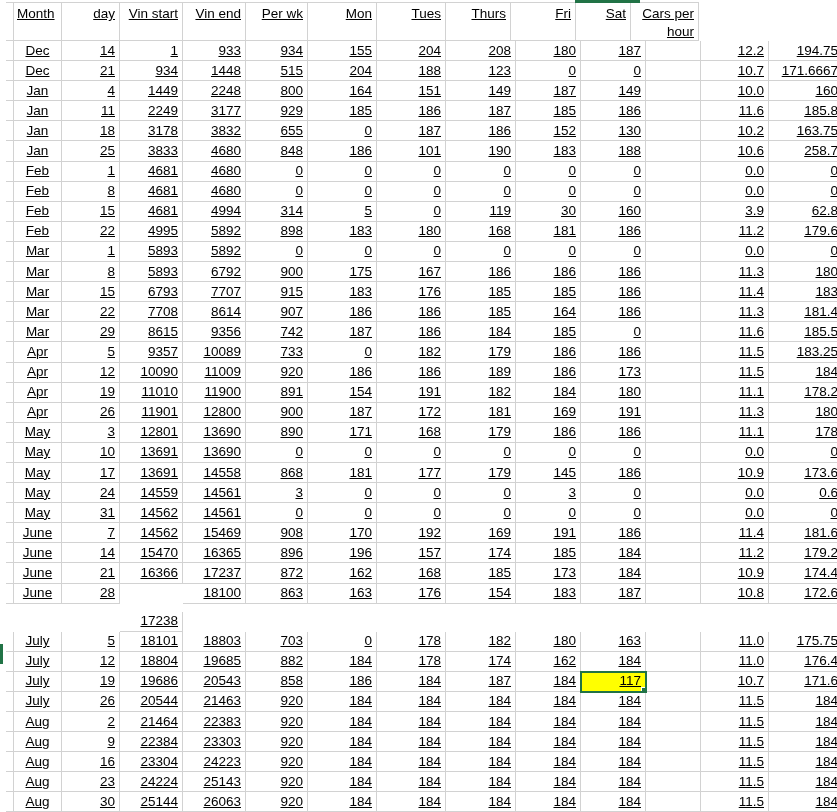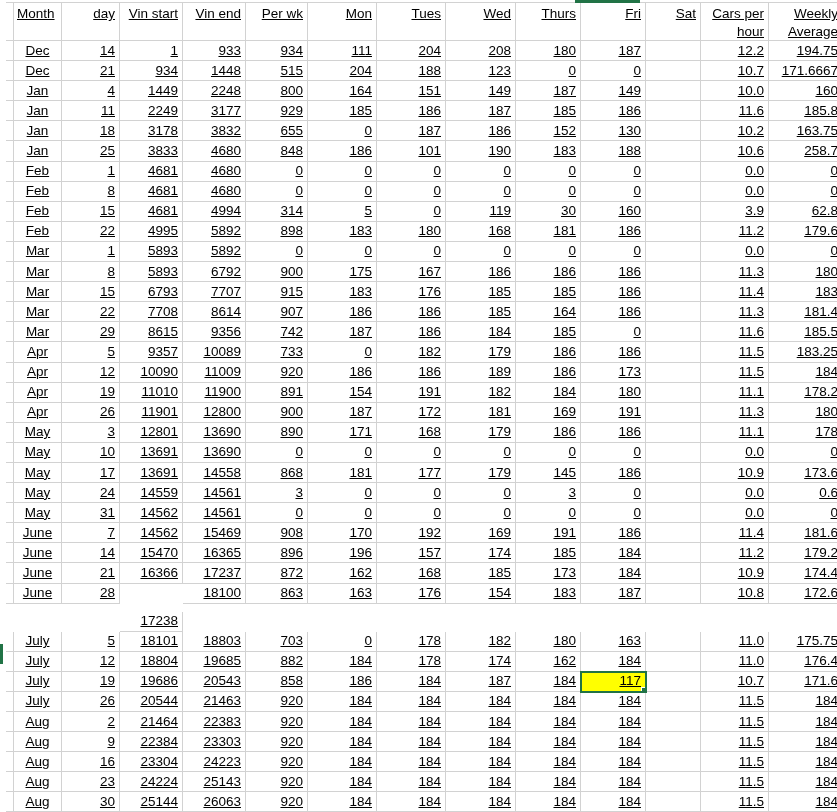--- a/index.html
+++ b/index.html
@@ -53,35 +53,33 @@
 <div id="sheet">
     <div class="row hrow">
       <div class="cell c-strip"></div>
       <div class="cell h-month" style="width: 48px;">Month</div>
       <div class="cell " style="width: 58px;">day</div>
       <div class="cell " style="width: 63px;">Vin start</div>
       <div class="cell " style="width: 63px;">Vin end</div>
       <div class="cell " style="width: 62px;">Per wk</div>
       <div class="cell " style="width: 69px;">Mon</div>
       <div class="cell " style="width: 69px;">Tues</div>
-      <div class="cell " style="width: 70px;">Wed</div>
       <div class="cell " style="width: 65px;">Thurs</div>
       <div class="cell " style="width: 65px;">Fri</div>
       <div class="cell " style="width: 55px;">Sat</div>
       <div class="cell " style="width: 68px;">Cars per hour</div>
-      <div class="cell " style="width: 74px;">Weekly Average</div>
     </div>
     <div class="row">
       <div class="cell c-strip"></div>
       <div class="cell c-month" style="width: 48px;">Dec</div>
       <div class="cell " style="width: 58px;">14</div>
       <div class="cell " style="width: 63px;">1</div>
       <div class="cell " style="width: 63px;">933</div>
       <div class="cell " style="width: 62px;">934</div>
-      <div class="cell " style="width: 69px;">111</div>
+      <div class="cell " style="width: 69px;">155</div>
       <div class="cell " style="width: 69px;">204</div>
       <div class="cell " style="width: 70px;">208</div>
       <div class="cell " style="width: 65px;">180</div>
       <div class="cell " style="width: 65px;">187</div>
       <div class="cell " style="width: 55px;"></div>
       <div class="cell " style="width: 68px;">12.2</div>
       <div class="cell " style="width: 74px;">194.75</div>
     </div>
     <div class="row">
       <div class="cell c-strip"></div>

